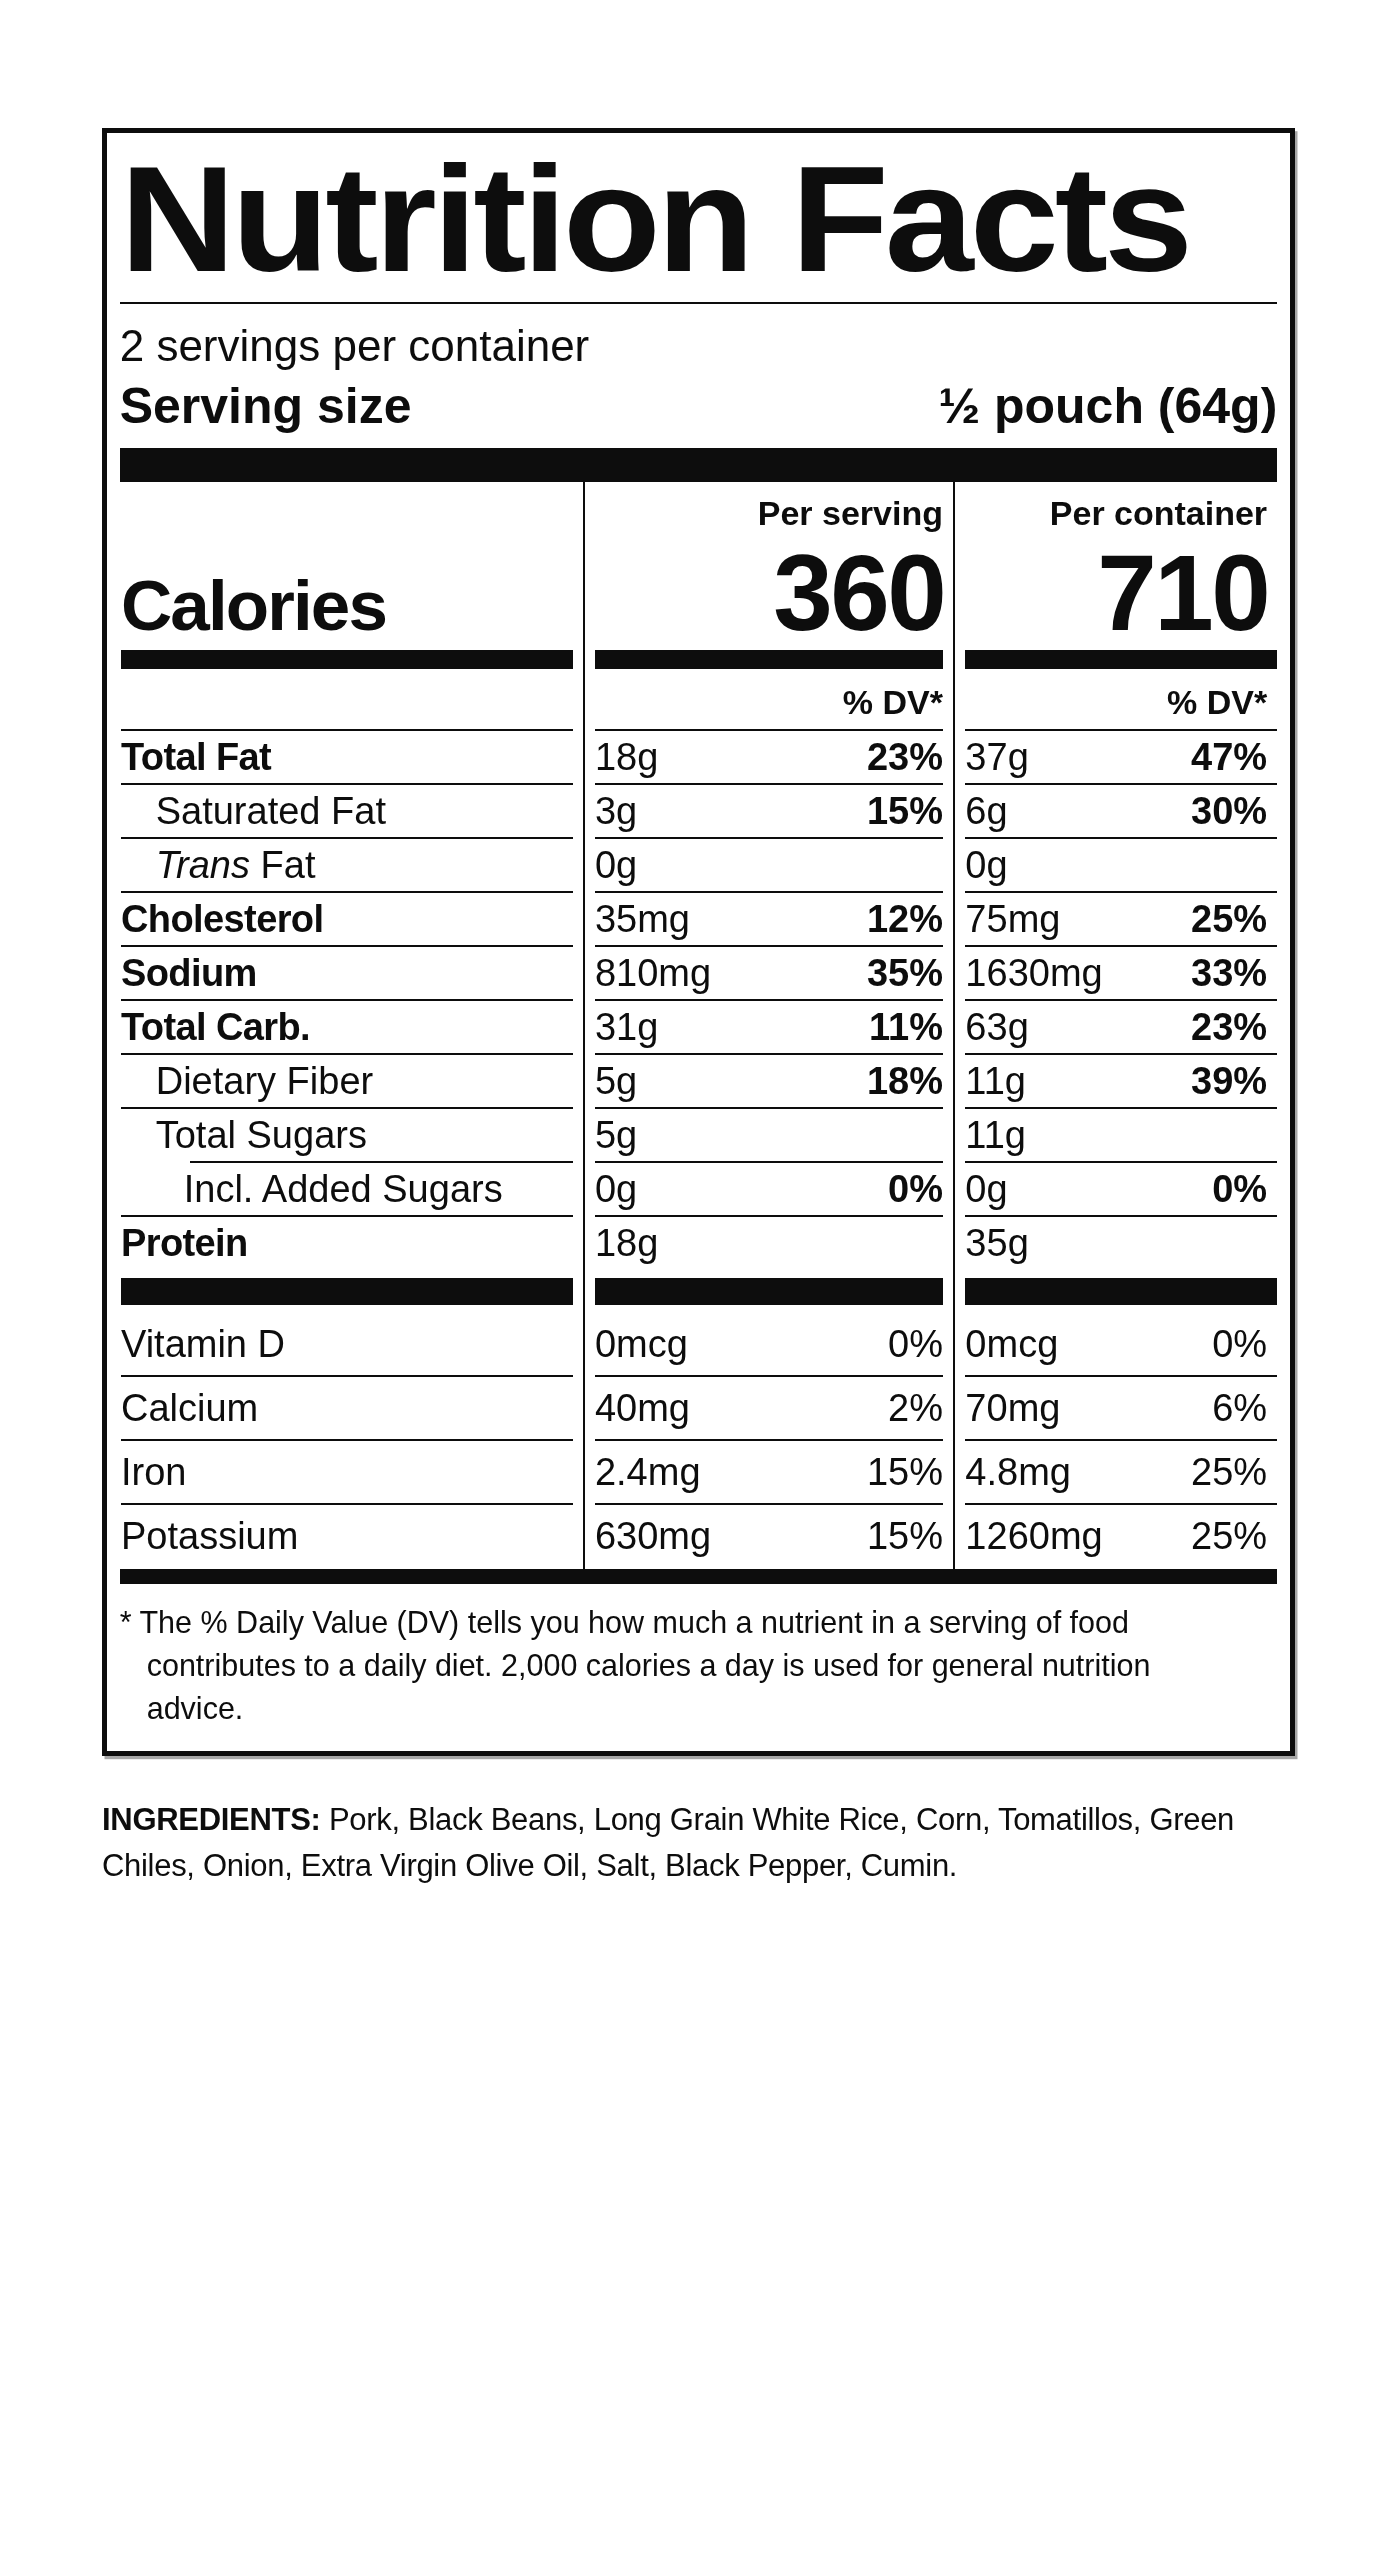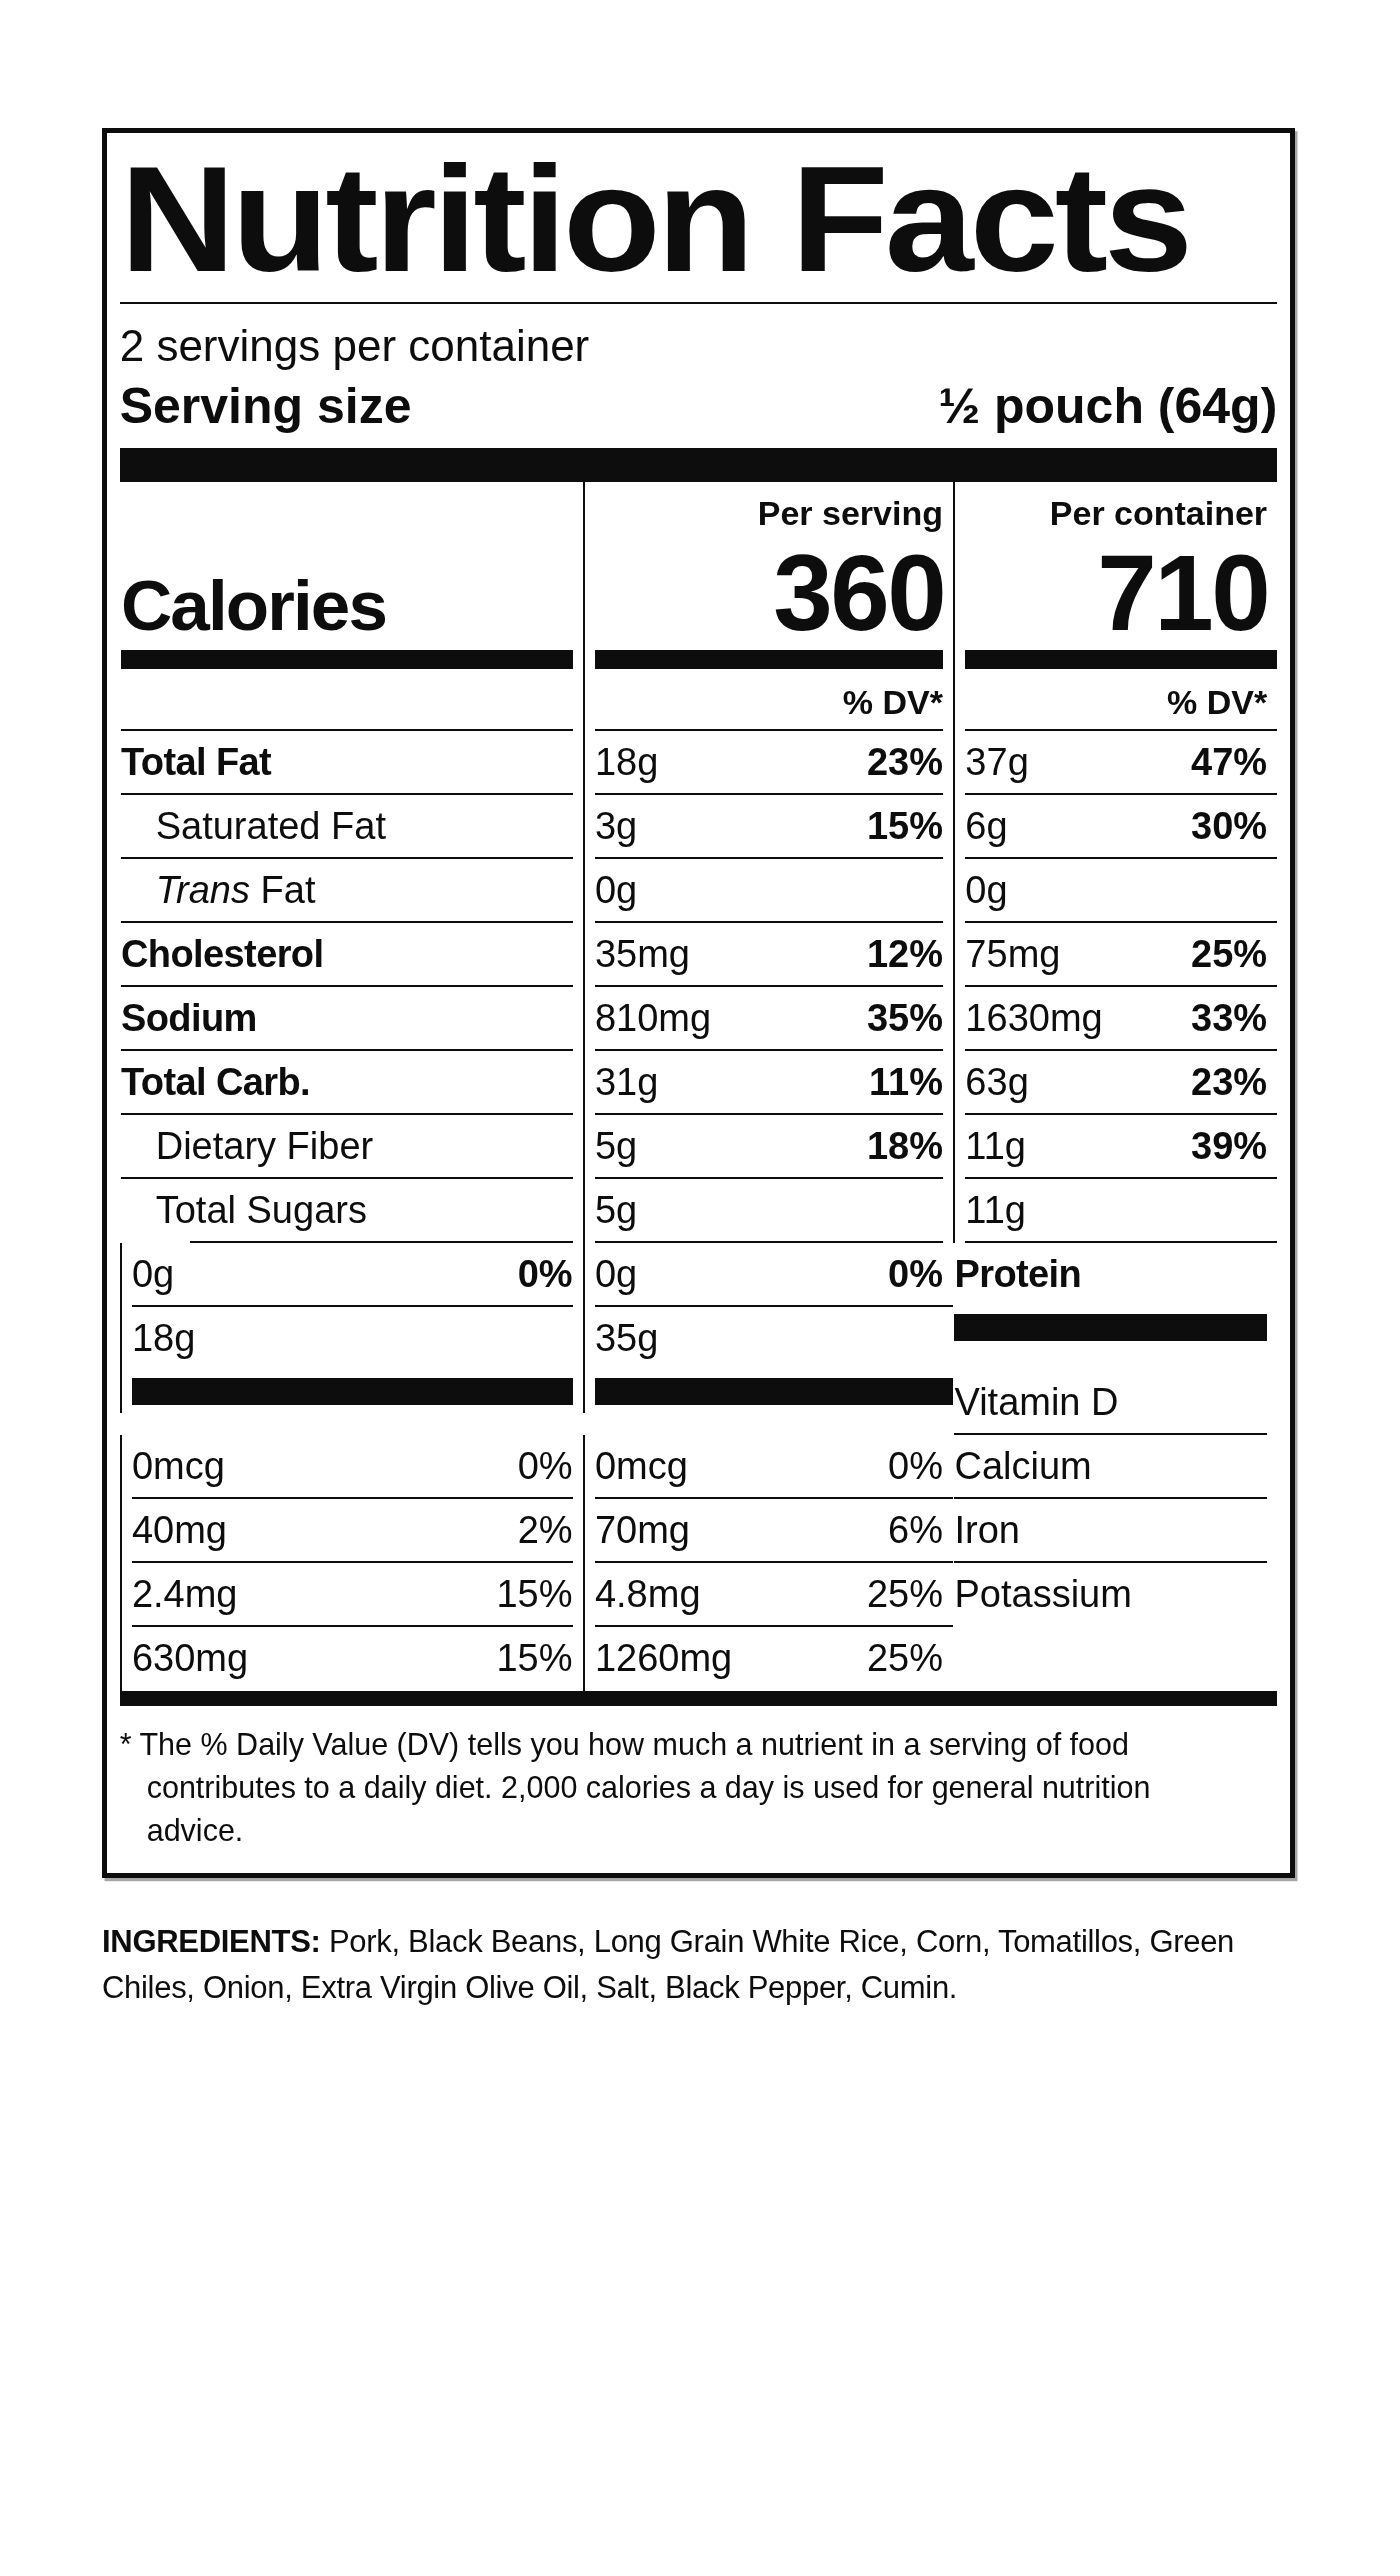--- a/index.html
+++ b/index.html
@@ -53,21 +53,21 @@
   .bar-row{height:33px;}
   .bar-row .rowbar{flex:1;height:19px;background:var(--ink);margin:0 10.2px;}
   .c1.bar-row .rowbar{margin-left:1.3px;}
   .c3.bar-row .rowbar{margin-right:0;}
   .bar-row.tall{height:42px;}
   .bar-row.tall .rowbar{height:27px;}
 
   .dvh-row{height:55px;align-items:flex-end;justify-content:flex-end;
     padding:0 10.2px 9px 0;font-weight:bold;font-size:34px;}
 
-  .nrow{height:64px;font-size:38px;}
+  .nrow{height:54px;font-size:38px;}
   .vrow{height:64px;font-size:38px;}
   .c1.nrow,.c1.vrow{padding-left:1.3px;}
   .c1.indent1{padding-left:36px;}
   .c1.indent2{padding-left:64px;}
   .bold .nm{font-weight:bold;letter-spacing:-0.6px;}
   .c2.nrow,.c3.nrow,.c2.vrow,.c3.vrow{justify-content:space-between;padding:0 10.2px;}
   .dv.b{font-weight:bold;}
   .nm i{font-style:italic;}
 
   .footnote{font-size:30.5px;line-height:1.42;padding:16.5px 32px 20.3px 27px;text-indent:-27px;}
@@ -212,20 +212,23 @@
           <span class="nm">Total Sugars</span>
         </div>
         <div class="cell c2 nrow hl">
           <span class="amt">5g</span>
           <span class="dv b"></span>
         </div>
         <div class="cell c3 nrow hl">
           <span class="amt">11g</span>
           <span class="dv b"></span>
         </div>
+        <div class="cell c1 nrow indent2 hl">
+          <span class="nm">Incl. Added Sugars</span>
+        </div>
         <div class="cell c2 nrow hl">
           <span class="amt">0g</span>
           <span class="dv b">0%</span>
         </div>
         <div class="cell c3 nrow hl">
           <span class="amt">0g</span>
           <span class="dv b">0%</span>
         </div>
         <div class="cell c1 nrow bold">
           <span class="nm">Protein</span>

